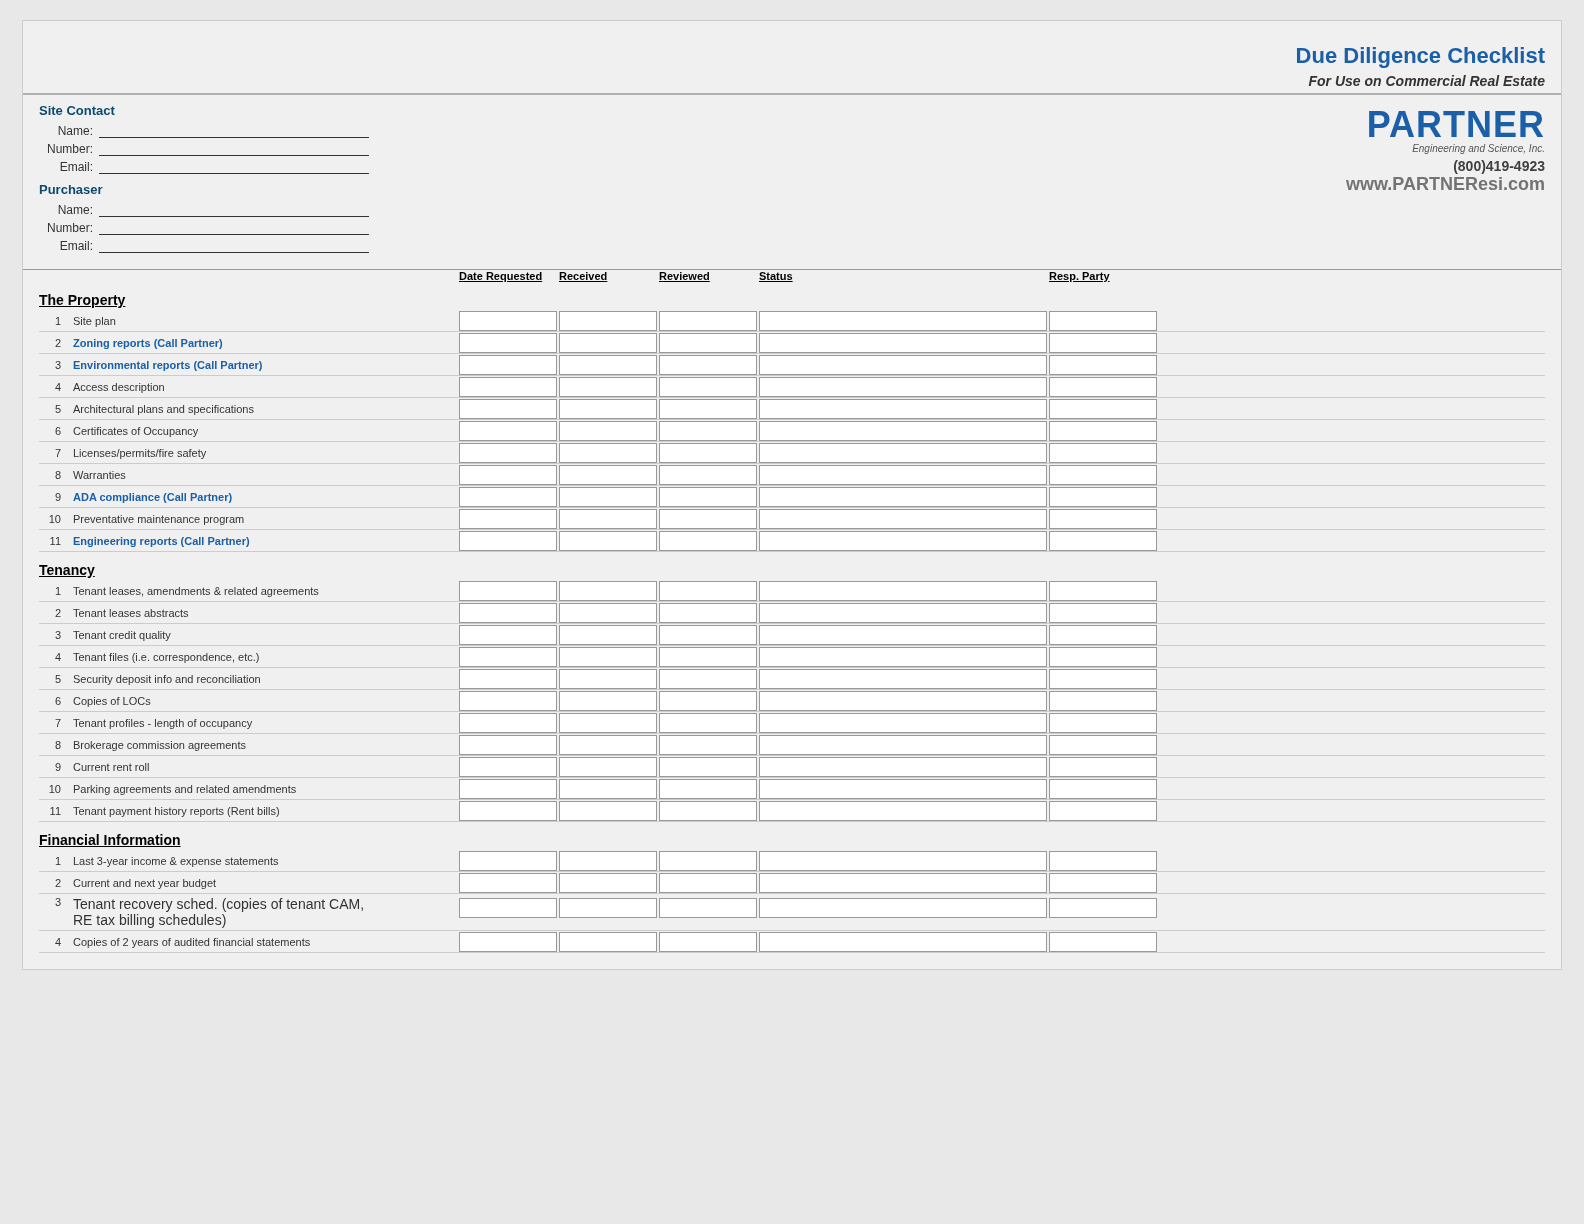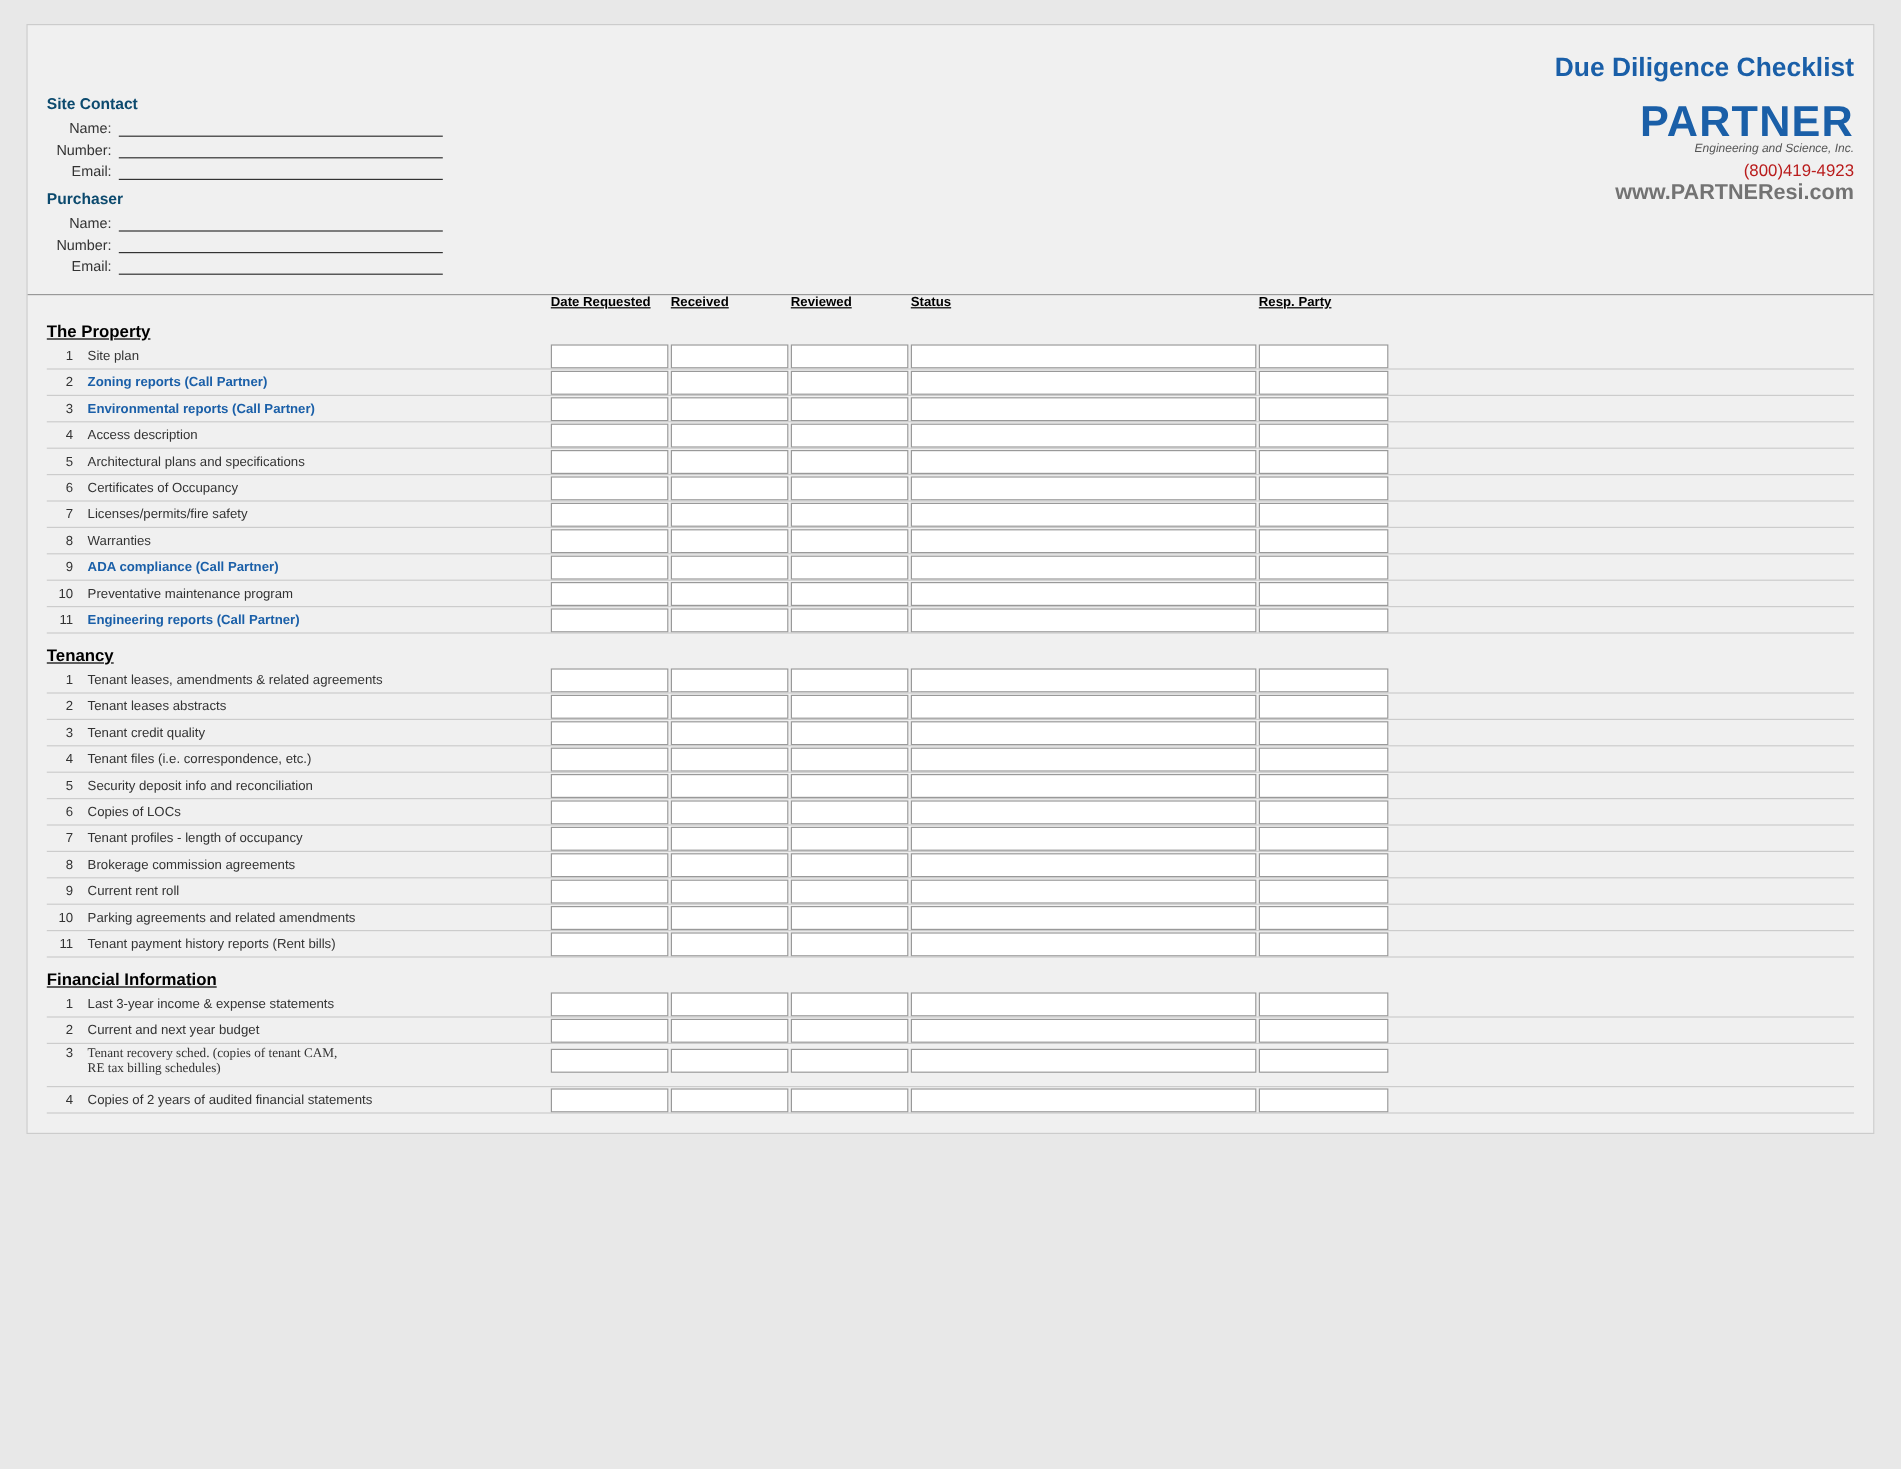--- a/index.html
+++ b/index.html
@@ -97,22 +97,22 @@
       color: #c0c0c0;
     }
     .partner-sub {
       font-size: 10px;
       color: #555;
       font-style: italic;
       text-align: right;
     }
     .partner-phone {
       font-size: 14px;
-      font-weight: normal;
-      color: #b91c1c;
+      font-weight: bold;
+      color: #404040;
       margin-top: 4px;
     }
     .partner-web {
       font-size: 18px;
       font-weight: bold;
       color: #737373;
     }
     .main-content {
       padding: 0 16px 16px 16px;
     }
@@ -183,36 +183,38 @@
     .multi-line-row {
       display: flex;
       align-items: flex-start;
       padding-top: 2px;
       padding-bottom: 2px;
       border-bottom: 1px solid #ccc;
       min-height: 36px;
     }
     .multi-line-row .row-label {
       width: 390px;
-      font-size: 11px;
+      font-size: 14px;
       color: #333;
       padding-left: 4px;
-      font-family: Liberation Serif, serif;
     }
     .multi-line-row .row-cell {
       margin-top: 2px;
     }
   </style>
 </head>
 <body>
 
 <div class="outer-container">
 
   <div class="title-bar">
     <h1>Due Diligence Checklist</h1>
+  </div>
+  <div class="subtitle-bar">
+    <span>For Use on Commercial Real Estate</span>
   </div>
 
   <div class="top-section">
     <div class="contact-section">
 
       <div class="contact-block">
         <h3>Site Contact</h3>
         <div class="field-row">
           <span class="field-label">Name:</span>
           <div class="field-line"></div>

